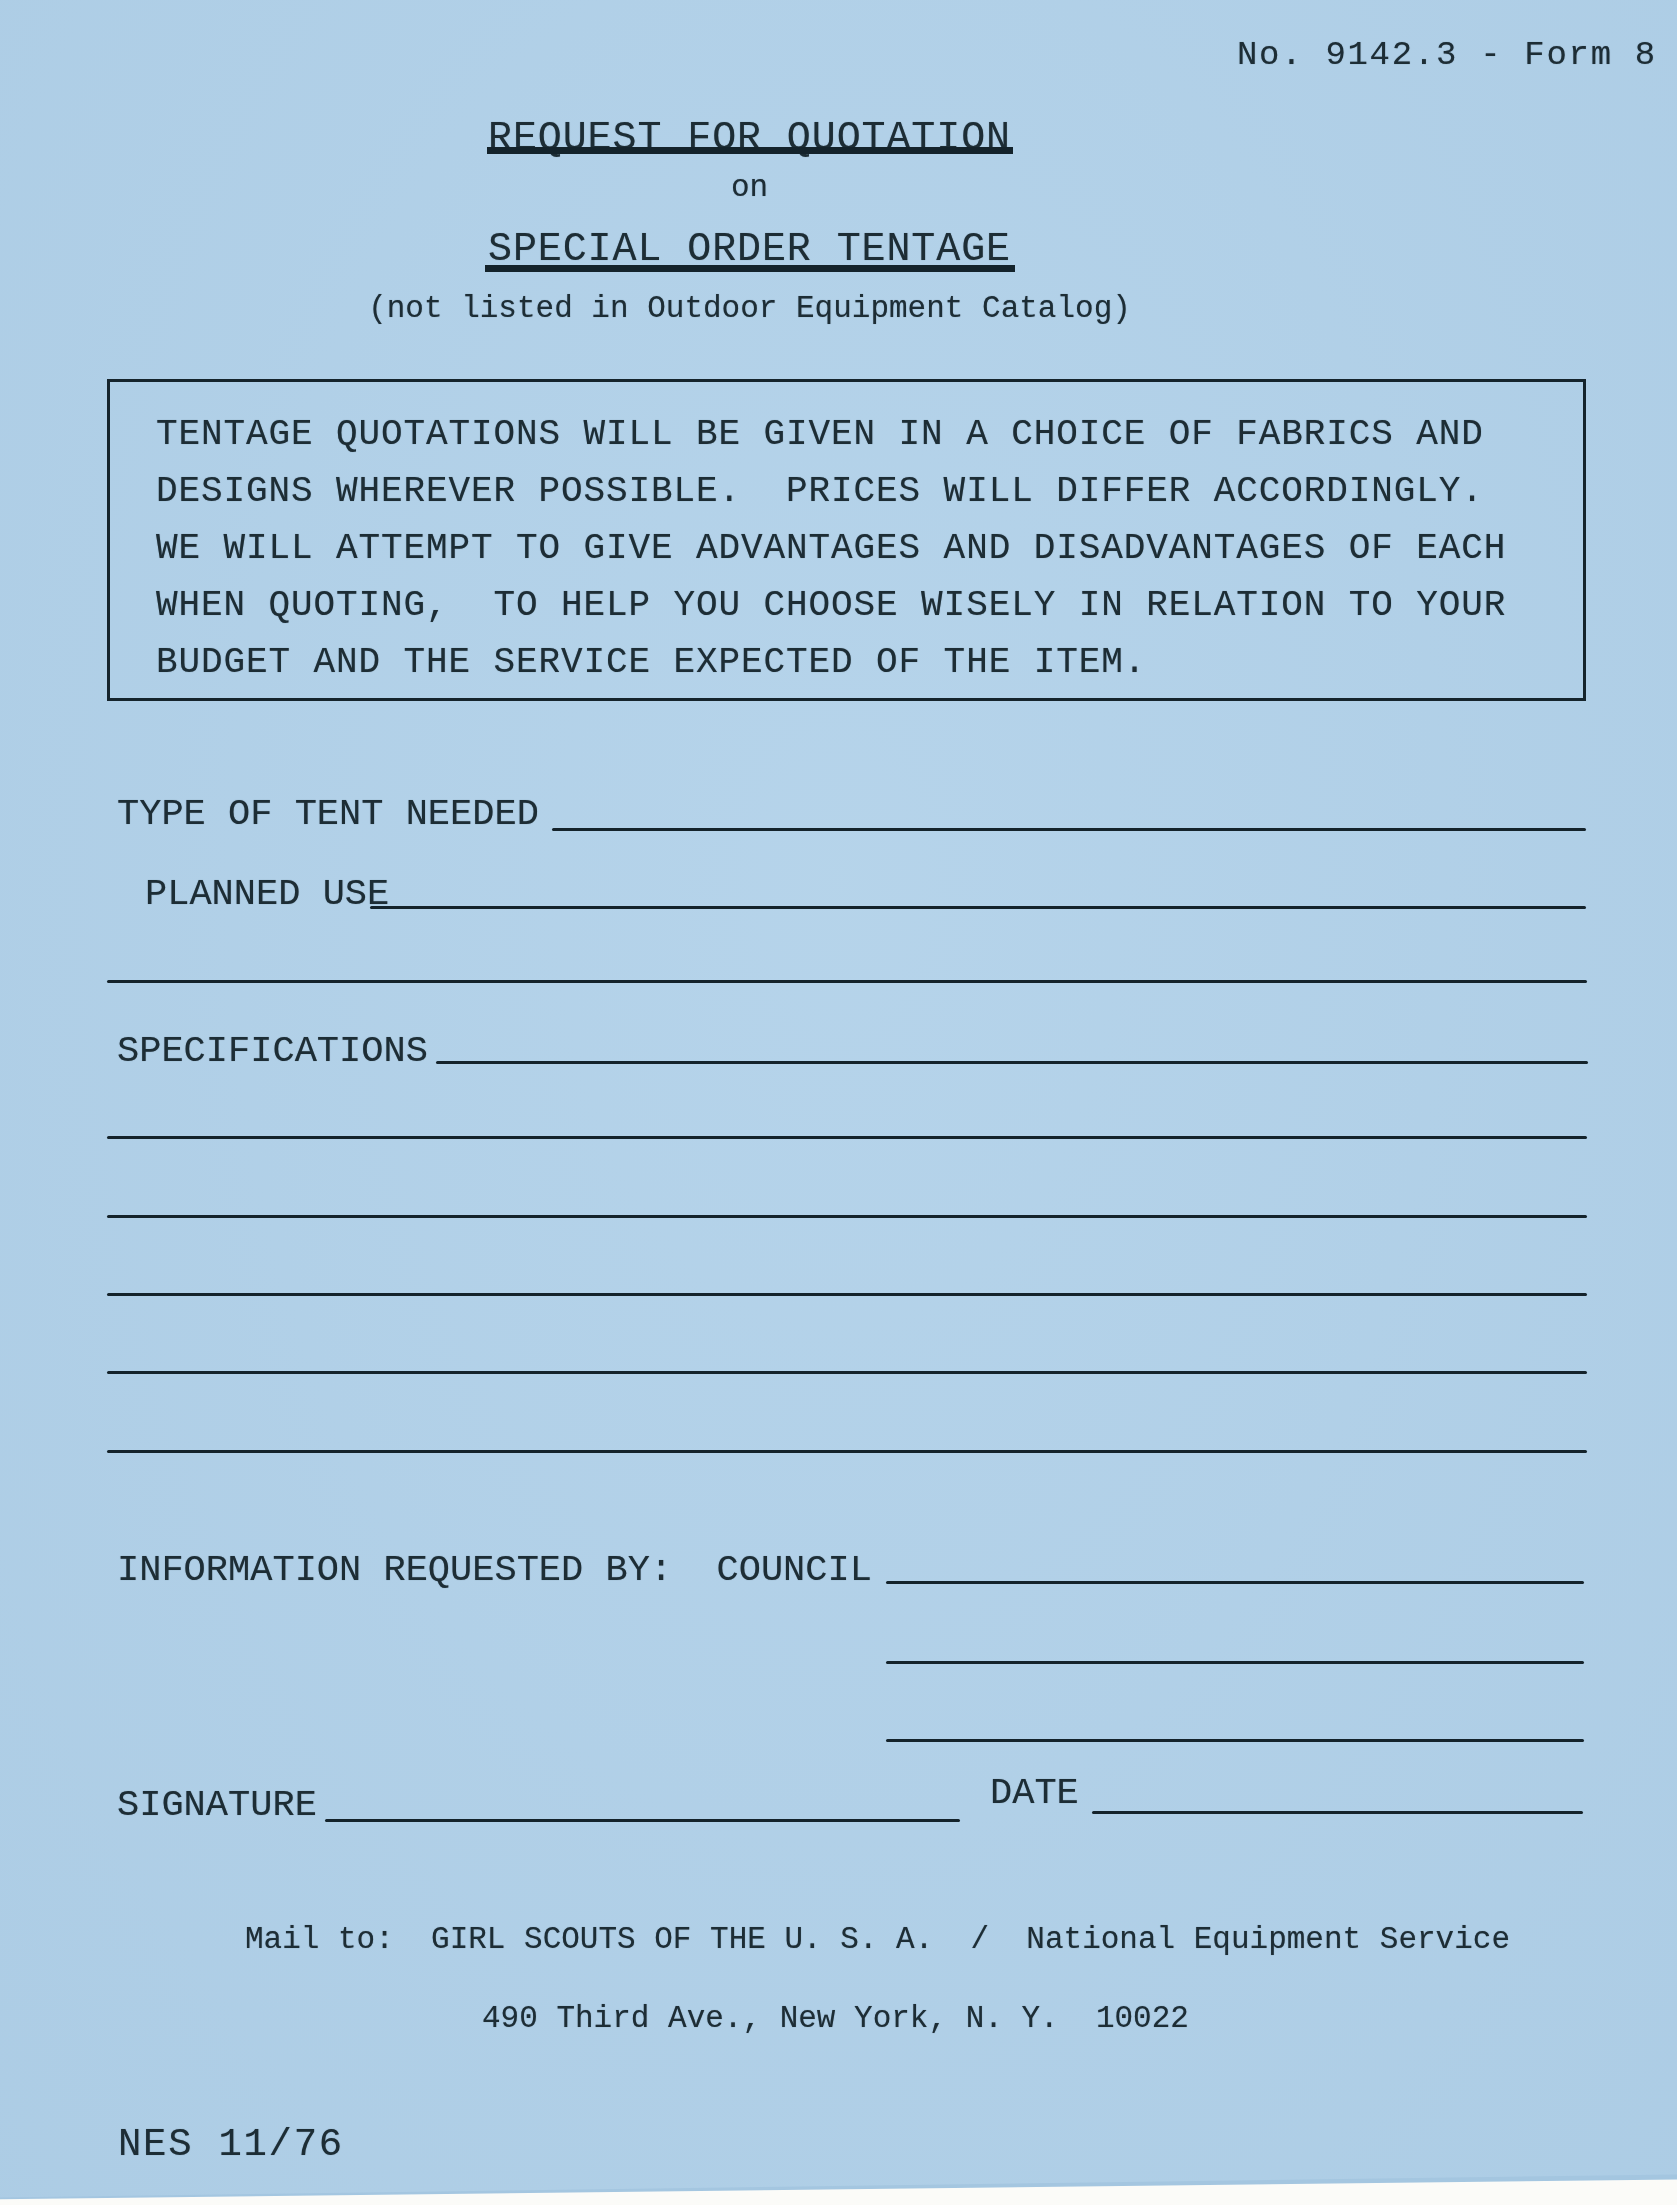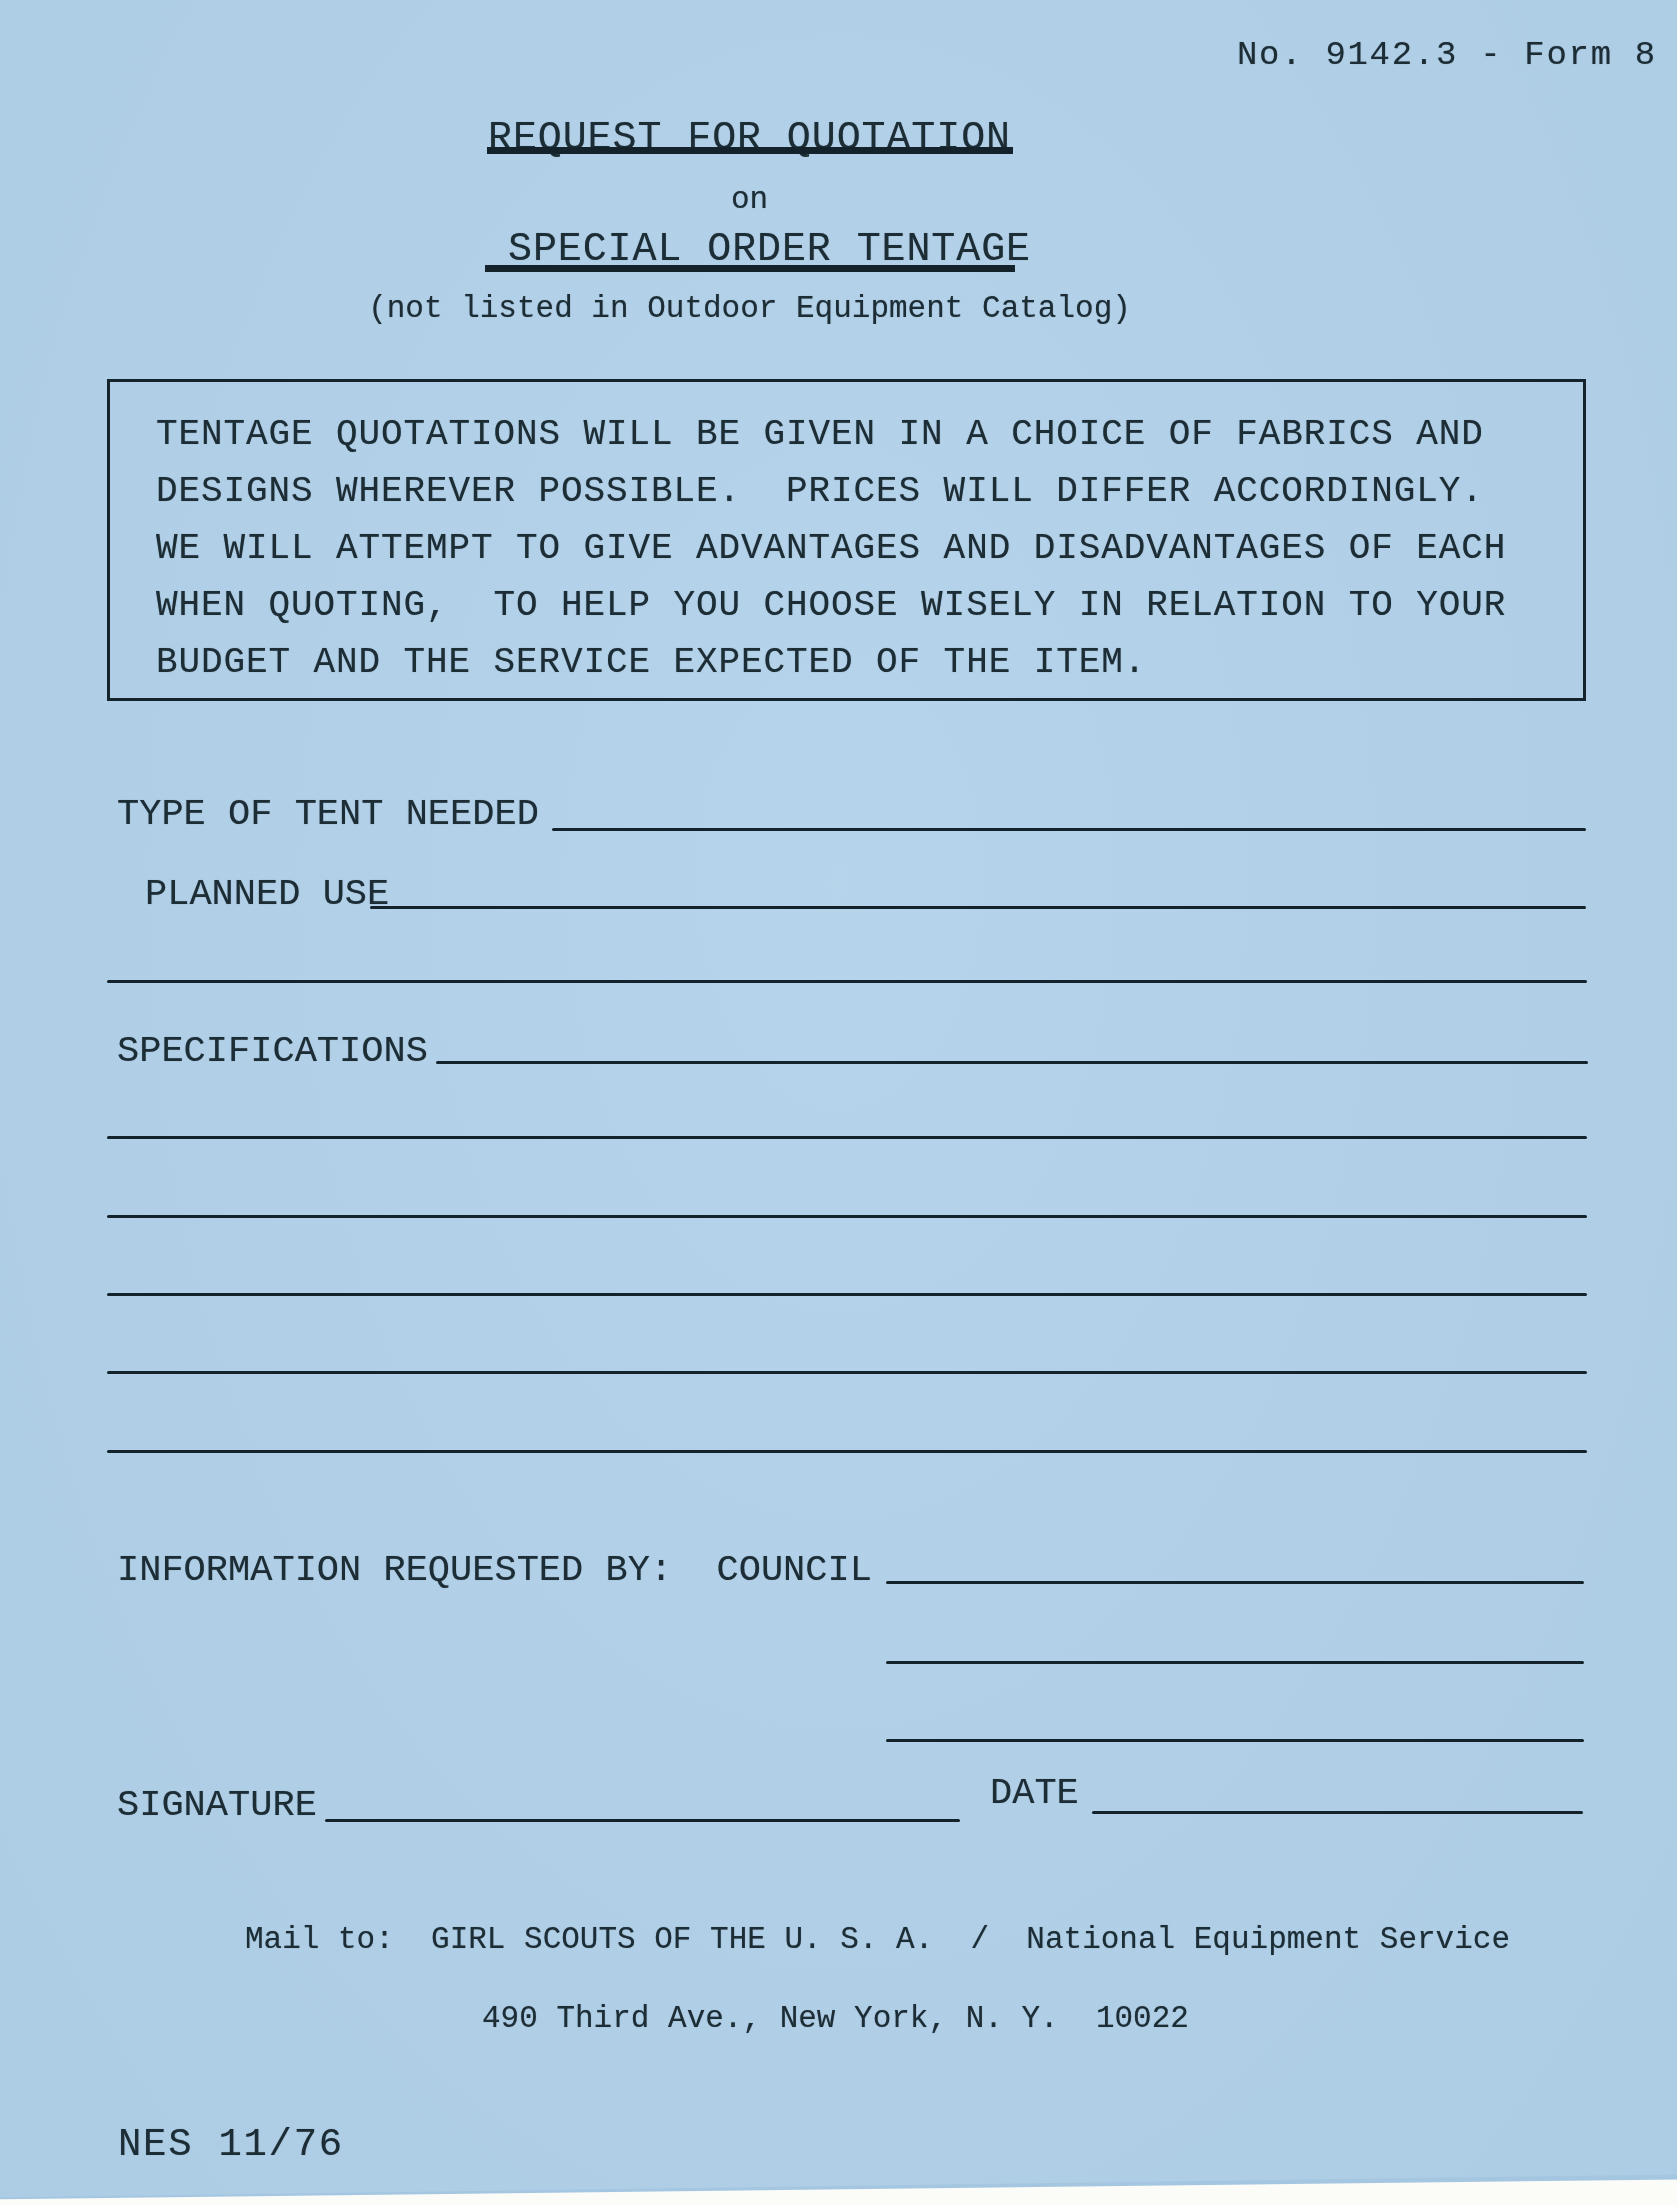--- a/index.html
+++ b/index.html
@@ -15,22 +15,22 @@
   }
   .abs { position:absolute; white-space:pre; }
   .t40 { font-size:34px; letter-spacing:1.7px; line-height:1.1; }
   .t44 { font-size:37px; line-height:1.1; }
   .t36 { font-size:31px; line-height:1.1; }
   .header-wrap { position:absolute; top:0; left:0; width:1499px; height:358px; }
   .header-wrap > div { position:absolute; width:100%; text-align:center; white-space:pre; }
   .title { top:109px; font-size:40px; letter-spacing:0.9px;margin-top:7px; }
   .title-rule { top:147px; left:50% !important; width:526px !important; height:6.8px;
     background:#14232b; transform:translateX(-50%); }
-  .connector { top:170px; font-size:31px;margin-top:12px; }
-  .subtitle { top:227px; font-size:40px; letter-spacing:0.9px;margin-left:20px; }
+  .connector { top:170px; font-size:31px; }
+  .subtitle { top:227px; font-size:40px; letter-spacing:0.9px; }
   .subtitle-rule { top:265px; left:50% !important; width:530px !important; height:6.8px;
     background:#14232b; transform:translateX(-50%); }
   .note { top:291px; font-size:31px; }
   .notice-box {
     position:absolute; left:107px; top:379px; width:1479px; height:322px;
     border:3.4px solid #15242c; padding:24px 17px 0 46px;
   }
   .notice-line { font-size:36px; line-height:57px; letter-spacing:0.9px; white-space:pre; }
   .rule { position:absolute; height:3.4px; background:#14232b; border-radius:1.7px; }
   .paper-edge {

